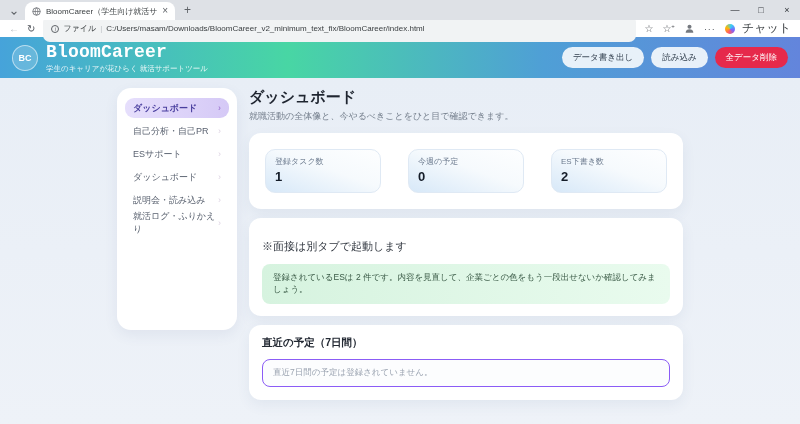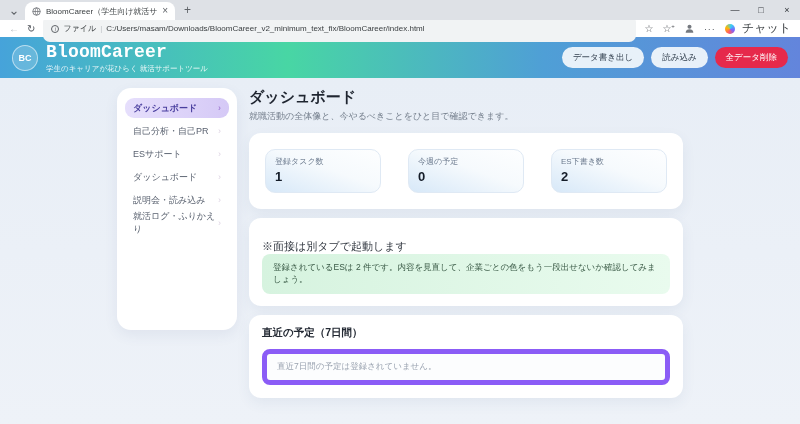--- a/index.html
+++ b/index.html
@@ -58,25 +58,25 @@
   .card { background:#fff; border-radius:12px; box-shadow:0 5px 14px rgba(60,80,130,0.07); }
   .stats-card { margin-top:10px; padding:16px; display:flex; gap:27px; }
   .stat-box { flex:1; border:1px solid #dfe9f4; border-radius:10px; padding:6px 9px 8px;
     background:linear-gradient(to top right,#d7e8f8 0%,#f6fafd 55%,#fdfeff 100%); }
   .stat-label { font-size:8px; color:#6b7a8e; }
   .stat-value { font-size:13px; font-weight:bold; color:#141c28; margin-top:2px; }
 
   .message-card { margin-top:9px; padding:11px 13px 12px; }
   .card-title { font-size:10.5px; font-weight:bold; color:#232933; }
   .note-text { font-size:11px; color:#30363f; margin-top:10px; }
-  .highlight-box { padding:8px 11px; border-radius:8px; font-size:8.5px; color:#3a5a46;
+  .highlight-box { margin-top:10px; padding:8px 11px; border-radius:8px; font-size:8.5px; color:#3a5a46;
     background:linear-gradient(90deg,#d6f3df,#e9fbee); }
 
   .schedule-card { margin-top:9px; padding:11px 13px 13px; }
-  .empty-box { margin-top:9px; border:5px solid #8b5cf6; border-radius:8px; padding:7px 10px; font-size:8.5px; color:#9aa3b0; background:#fcfdfe; }
+  .empty-box { margin-top:9px; border:1px solid #8b5cf6; border-radius:8px; padding:7px 10px; font-size:8.5px; color:#9aa3b0; background:#fcfdfe; }
 </style>
 </head>
 <body>
 
 <div>
   <div class="tabstrip">
     <div class="tab-actions">
       <span>
         <svg width="8" height="8" viewBox="0 0 10 10">
             <path d="M2 3.5 L5 6.5 L8 3.5" stroke="#5f6368" fill="none" stroke-width="1.3"></path>

